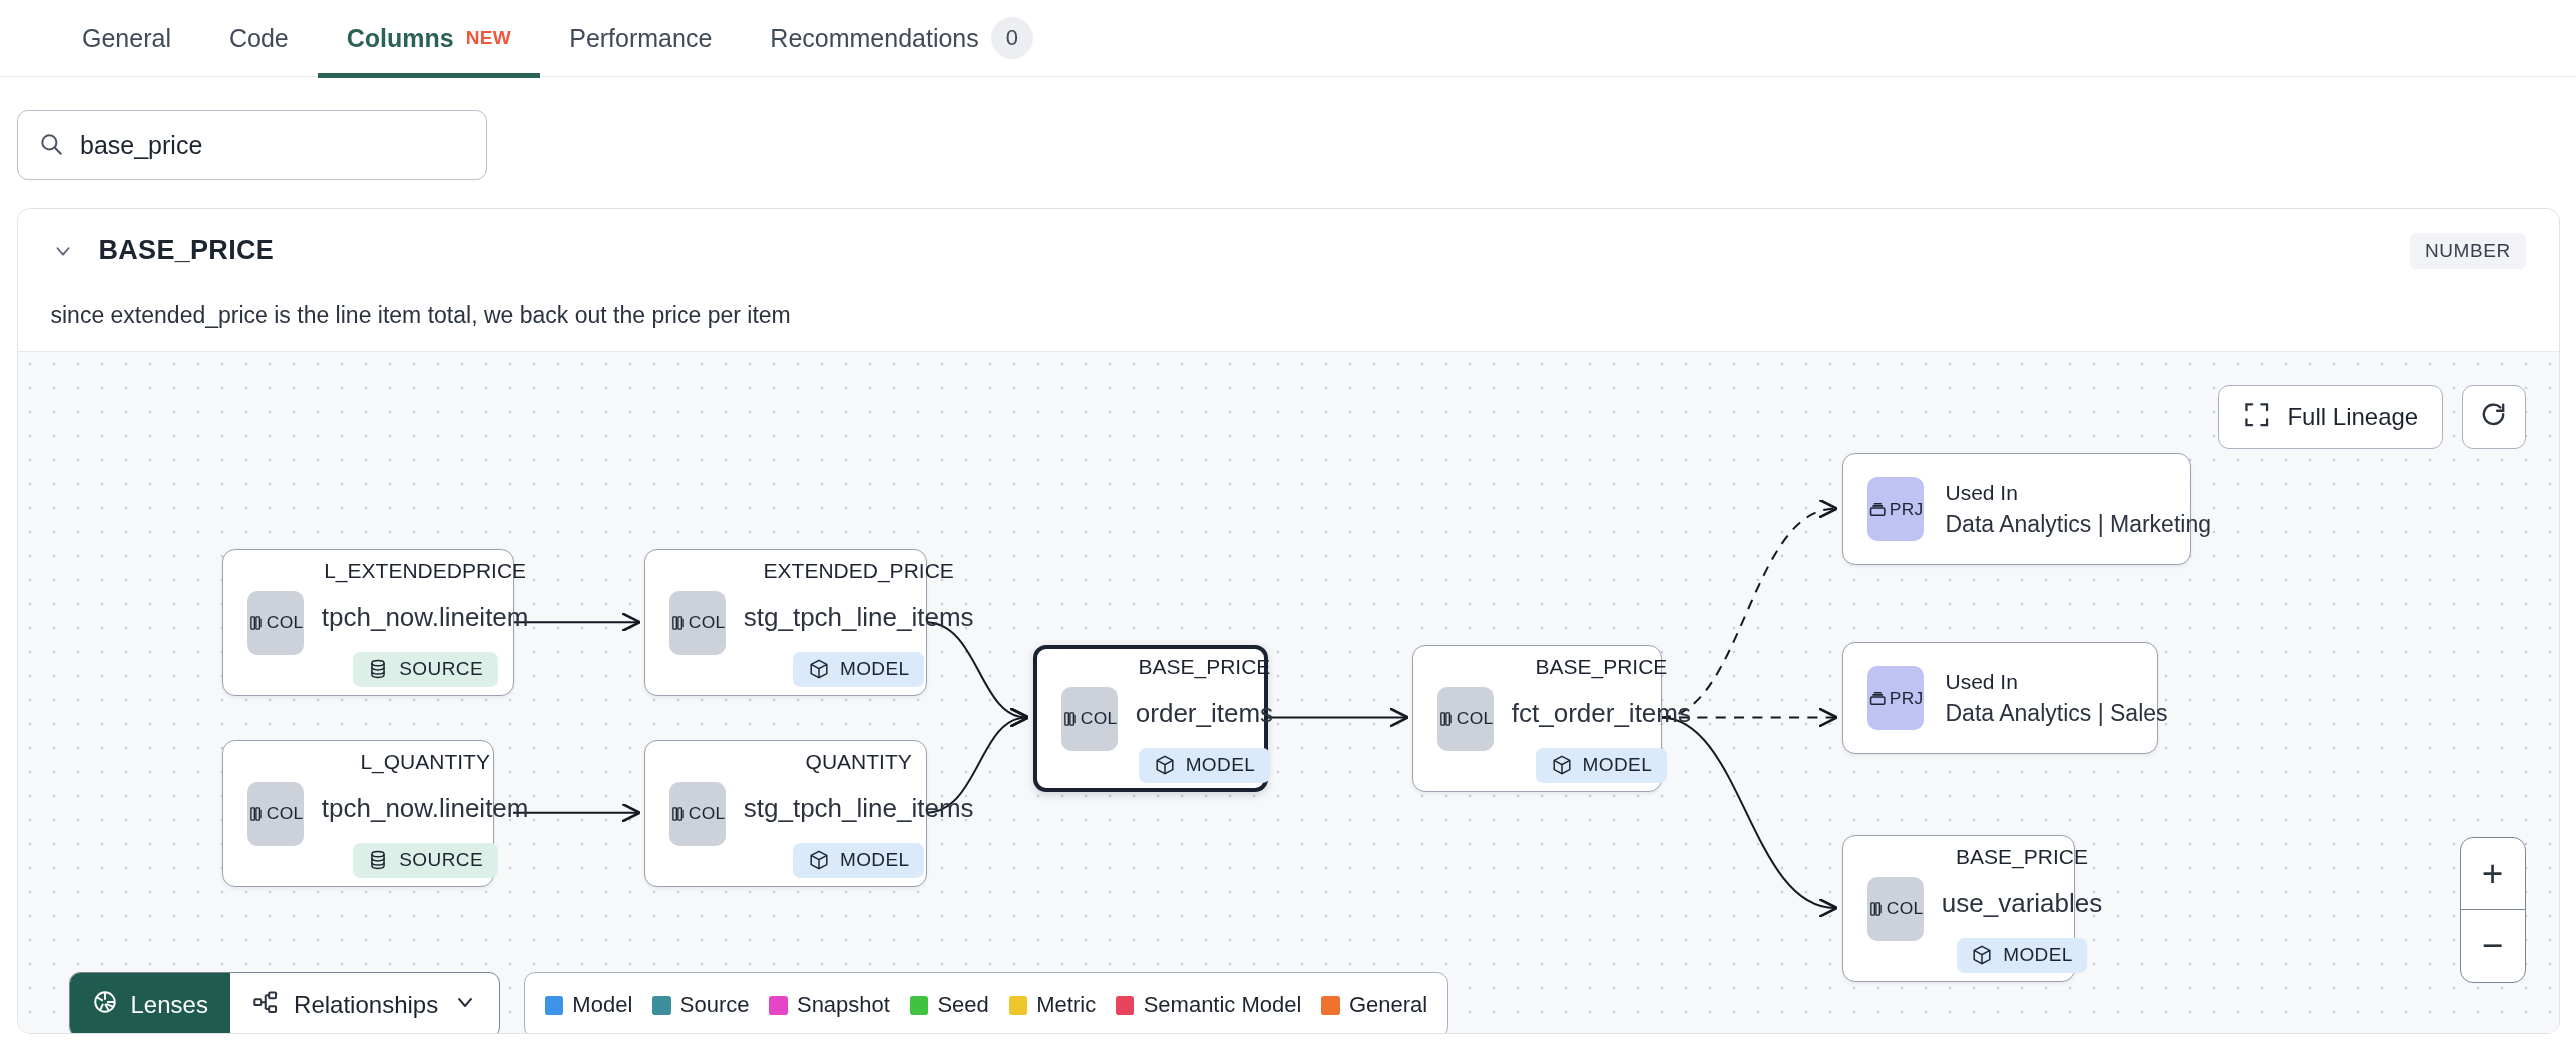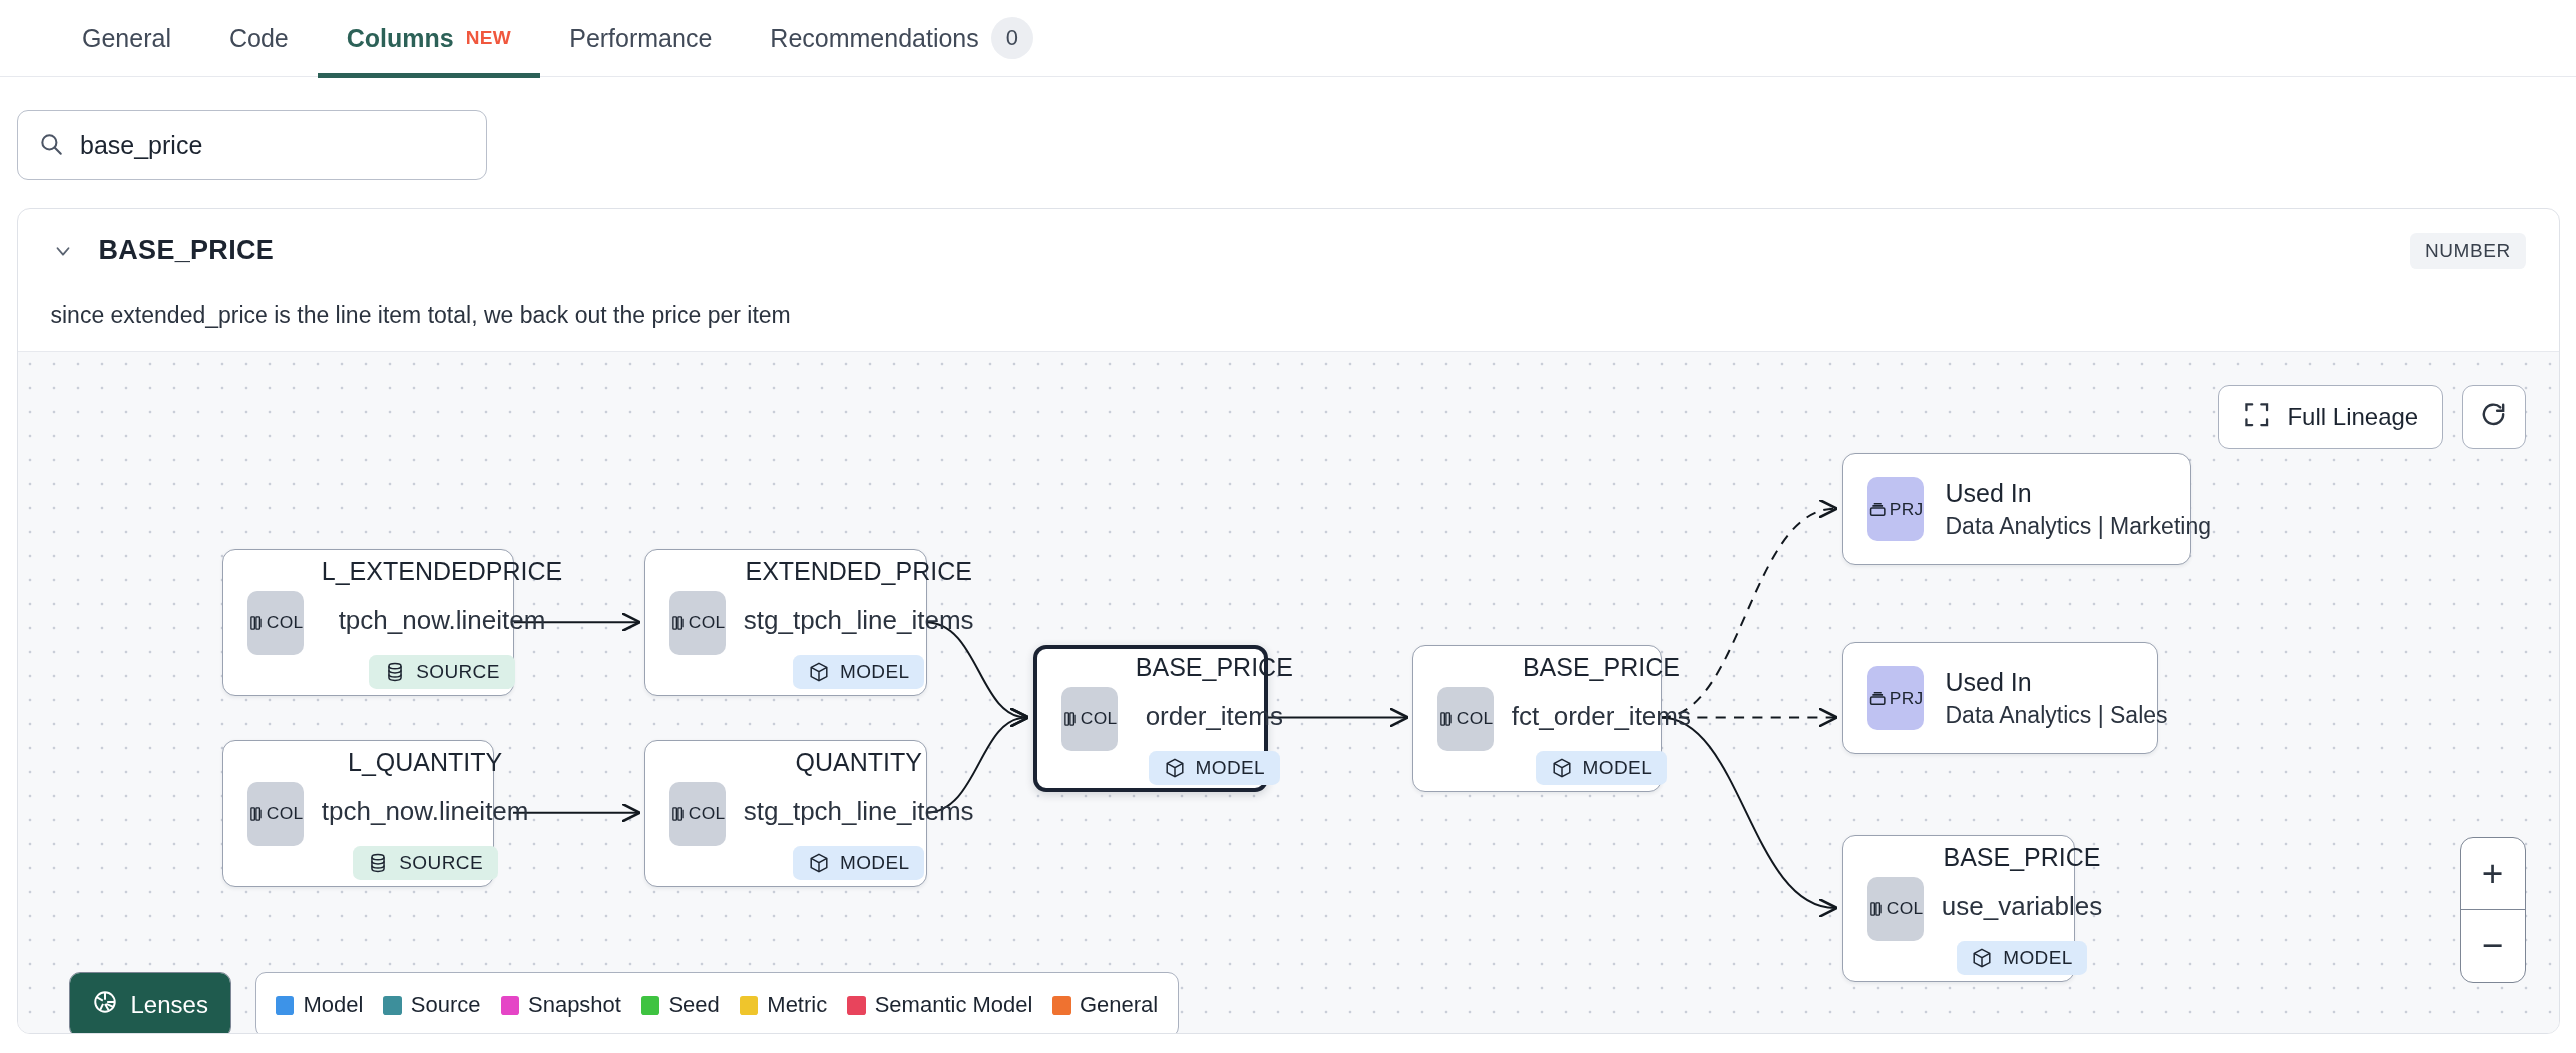--- a/index.html
+++ b/index.html
@@ -171,21 +171,21 @@
   .node-body {
     flex: 1;
     display: flex;
     flex-direction: column;
     align-items: center;
     gap: 19px;
     padding: 0 18.3px;
   }
   .node-body.left { align-items: flex-start; padding-left: 22px; gap: 5.5px; }
   .node-title {
-    font-size: 25px;
+    font-size: 21px;
     color: #1c2430;
     white-space: nowrap;
   }
   .node-sub {
     font-size: 26px;
     color: #2b333f;
     white-space: nowrap;
   }
   .node-sub.strong { font-size: 23px; }
   .pill {
@@ -588,20 +588,36 @@
       <div class="seg">
         <div class="seg-lenses">
           <span>
             <svg width="26" height="26" viewBox="0 0 24 24" fill="none" stroke="#fff" stroke-width="1.8">
               <circle cx="12" cy="12" r="9"></circle>
               <path d="M12 3v7M21 12h-7M15.5 19.8l-3.5-6M3.9 7.2l6.1 3.5M7.2 20.1l3-6.4M20.1 16.8l-6.9-3"></path>
             </svg>
           </span>
           <span>Lenses</span>
         </div>
+        <div class="seg-rel">
+          <span>
+            <svg width="27.5" height="27.5" viewBox="0 0 24 24" fill="none" stroke="#2b333f" stroke-width="1.8">
+              <rect x="2" y="9" width="6" height="5" rx="1"></rect>
+              <rect x="15" y="3" width="6" height="5" rx="1"></rect>
+              <rect x="15" y="15" width="6" height="5" rx="1"></rect>
+              <path d="M8 11.5h4M12 5.5v12M12 5.5h3M12 17.5h3"></path>
+            </svg>
+          </span>
+          <span>Relationships</span>
+          <span>
+            <svg width="24" height="24" viewBox="0 0 24 24" fill="none" stroke="#2b333f" stroke-width="2">
+              <polyline points="6,9 12,16 18,9" stroke-linecap="round" stroke-linejoin="round"></polyline>
+            </svg>
+          </span>
+        </div>
       </div>
       <div class="legend" id="legend">
           <div class="legend-item">
             <span class="swatch" style="background: rgb(61, 147, 232);"></span>
             <span>Model</span>
           </div>
           <div class="legend-item">
             <span class="swatch" style="background: rgb(61, 143, 155);"></span>
             <span>Source</span>
           </div>

